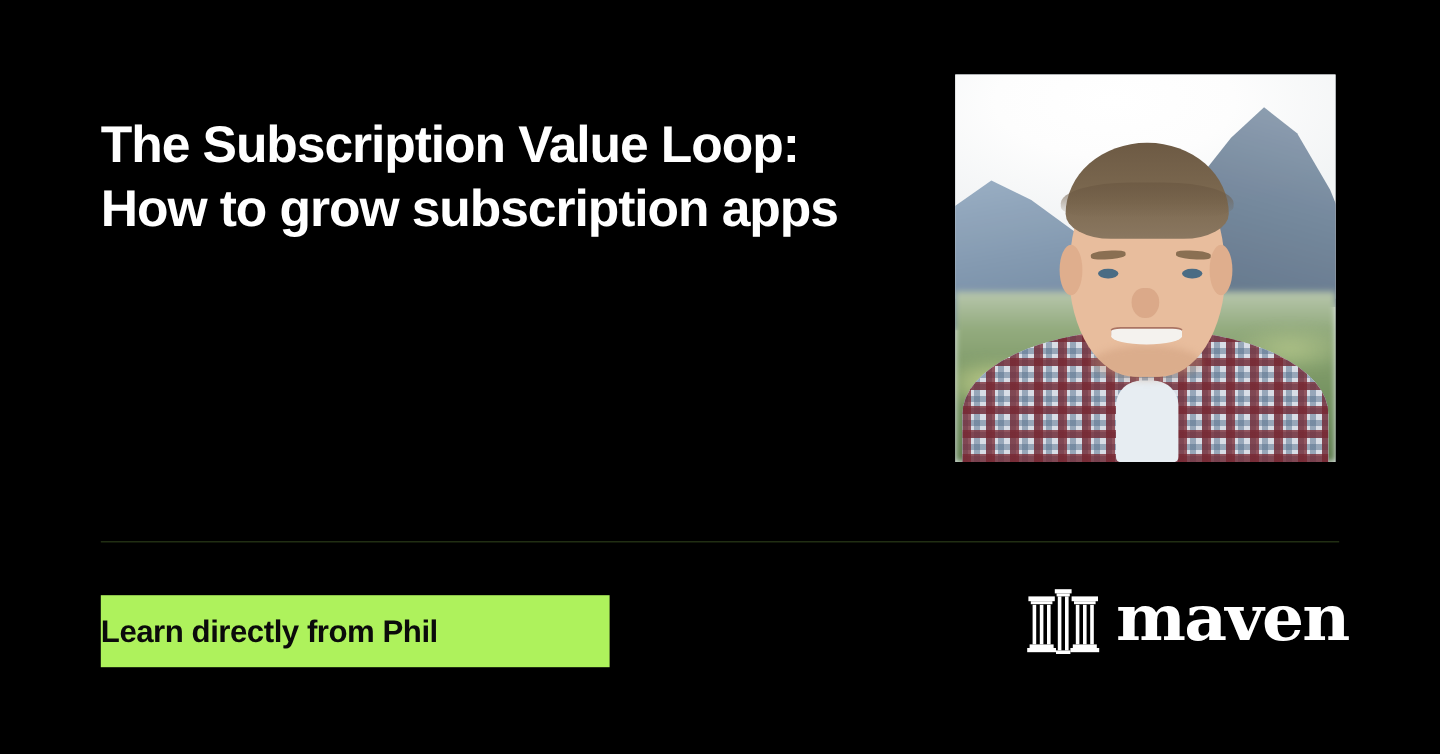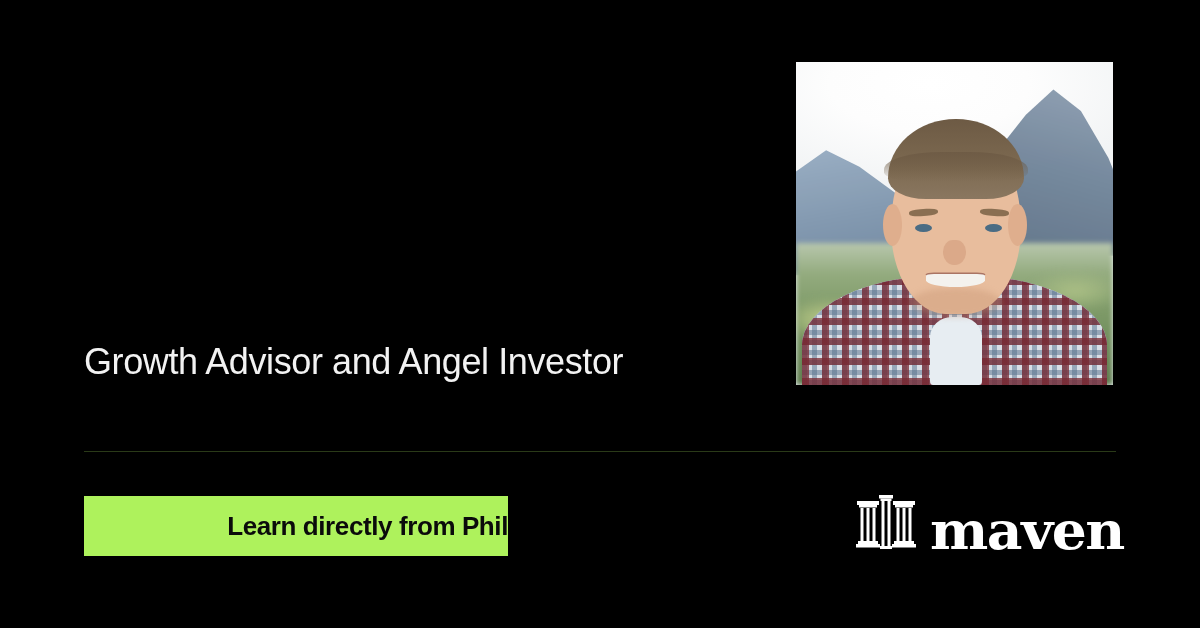--- a/index.html
+++ b/index.html
@@ -275,61 +275,62 @@
   .cta {
     position: absolute;
     left: 84px;
     top: 496px;
     width: 424px;
     height: 60px;
     background: #aef25c;
     border: 0;
     display: flex;
     align-items: center;
-    justify-content: flex-end;
+    justify-content: flex-start;
     cursor: pointer;
     padding: 0;
   }
   .cta-label {
     color: #0b0b0b;
     font-size: 26px;
     font-weight: 700;
     letter-spacing: -0.4px;
     font-family: "Liberation Sans", sans-serif;
   }
 
   
   .brand {
     position: absolute;
     right: 84px;
     top: 489px;
     height: 68px;
     display: flex;
-    align-items: flex-end;
+    align-items: flex-start;
     gap: 13px;
   }
   .brand-mark { display: block; }
   .brand-word {
     color: #ffffff;
     font-family: "DejaVu Serif", serif;
     font-size: 53px;
     font-weight: 700;
     letter-spacing: -1.4px;
     line-height: 1;
     transform: scaleX(1.04);
     transform-origin: left center;
   }
 </style>
 </head>
 <body>
 
 <div class="card">
 
-
-  <div class="speaker-role">Growth Advisor and Angel Investor</div>
+  <h1 class="headline">The Subscription Value Loop:
+How to grow subscription apps</h1>
+
 
   <div class="portrait" aria-label="Headshot of Phil Carter smiling, wearing a red and blue plaid button-down shirt, with blurred mountains and a green field behind him">
     <div class="sky"></div>
     <div class="ridge-far"></div>
     <div class="ridge-right"></div>
     <div class="field"></div>
     <div class="field-lights"></div>
     <div class="person">
       <div class="p-shoulders">
         <div class="p-plaid"></div>

